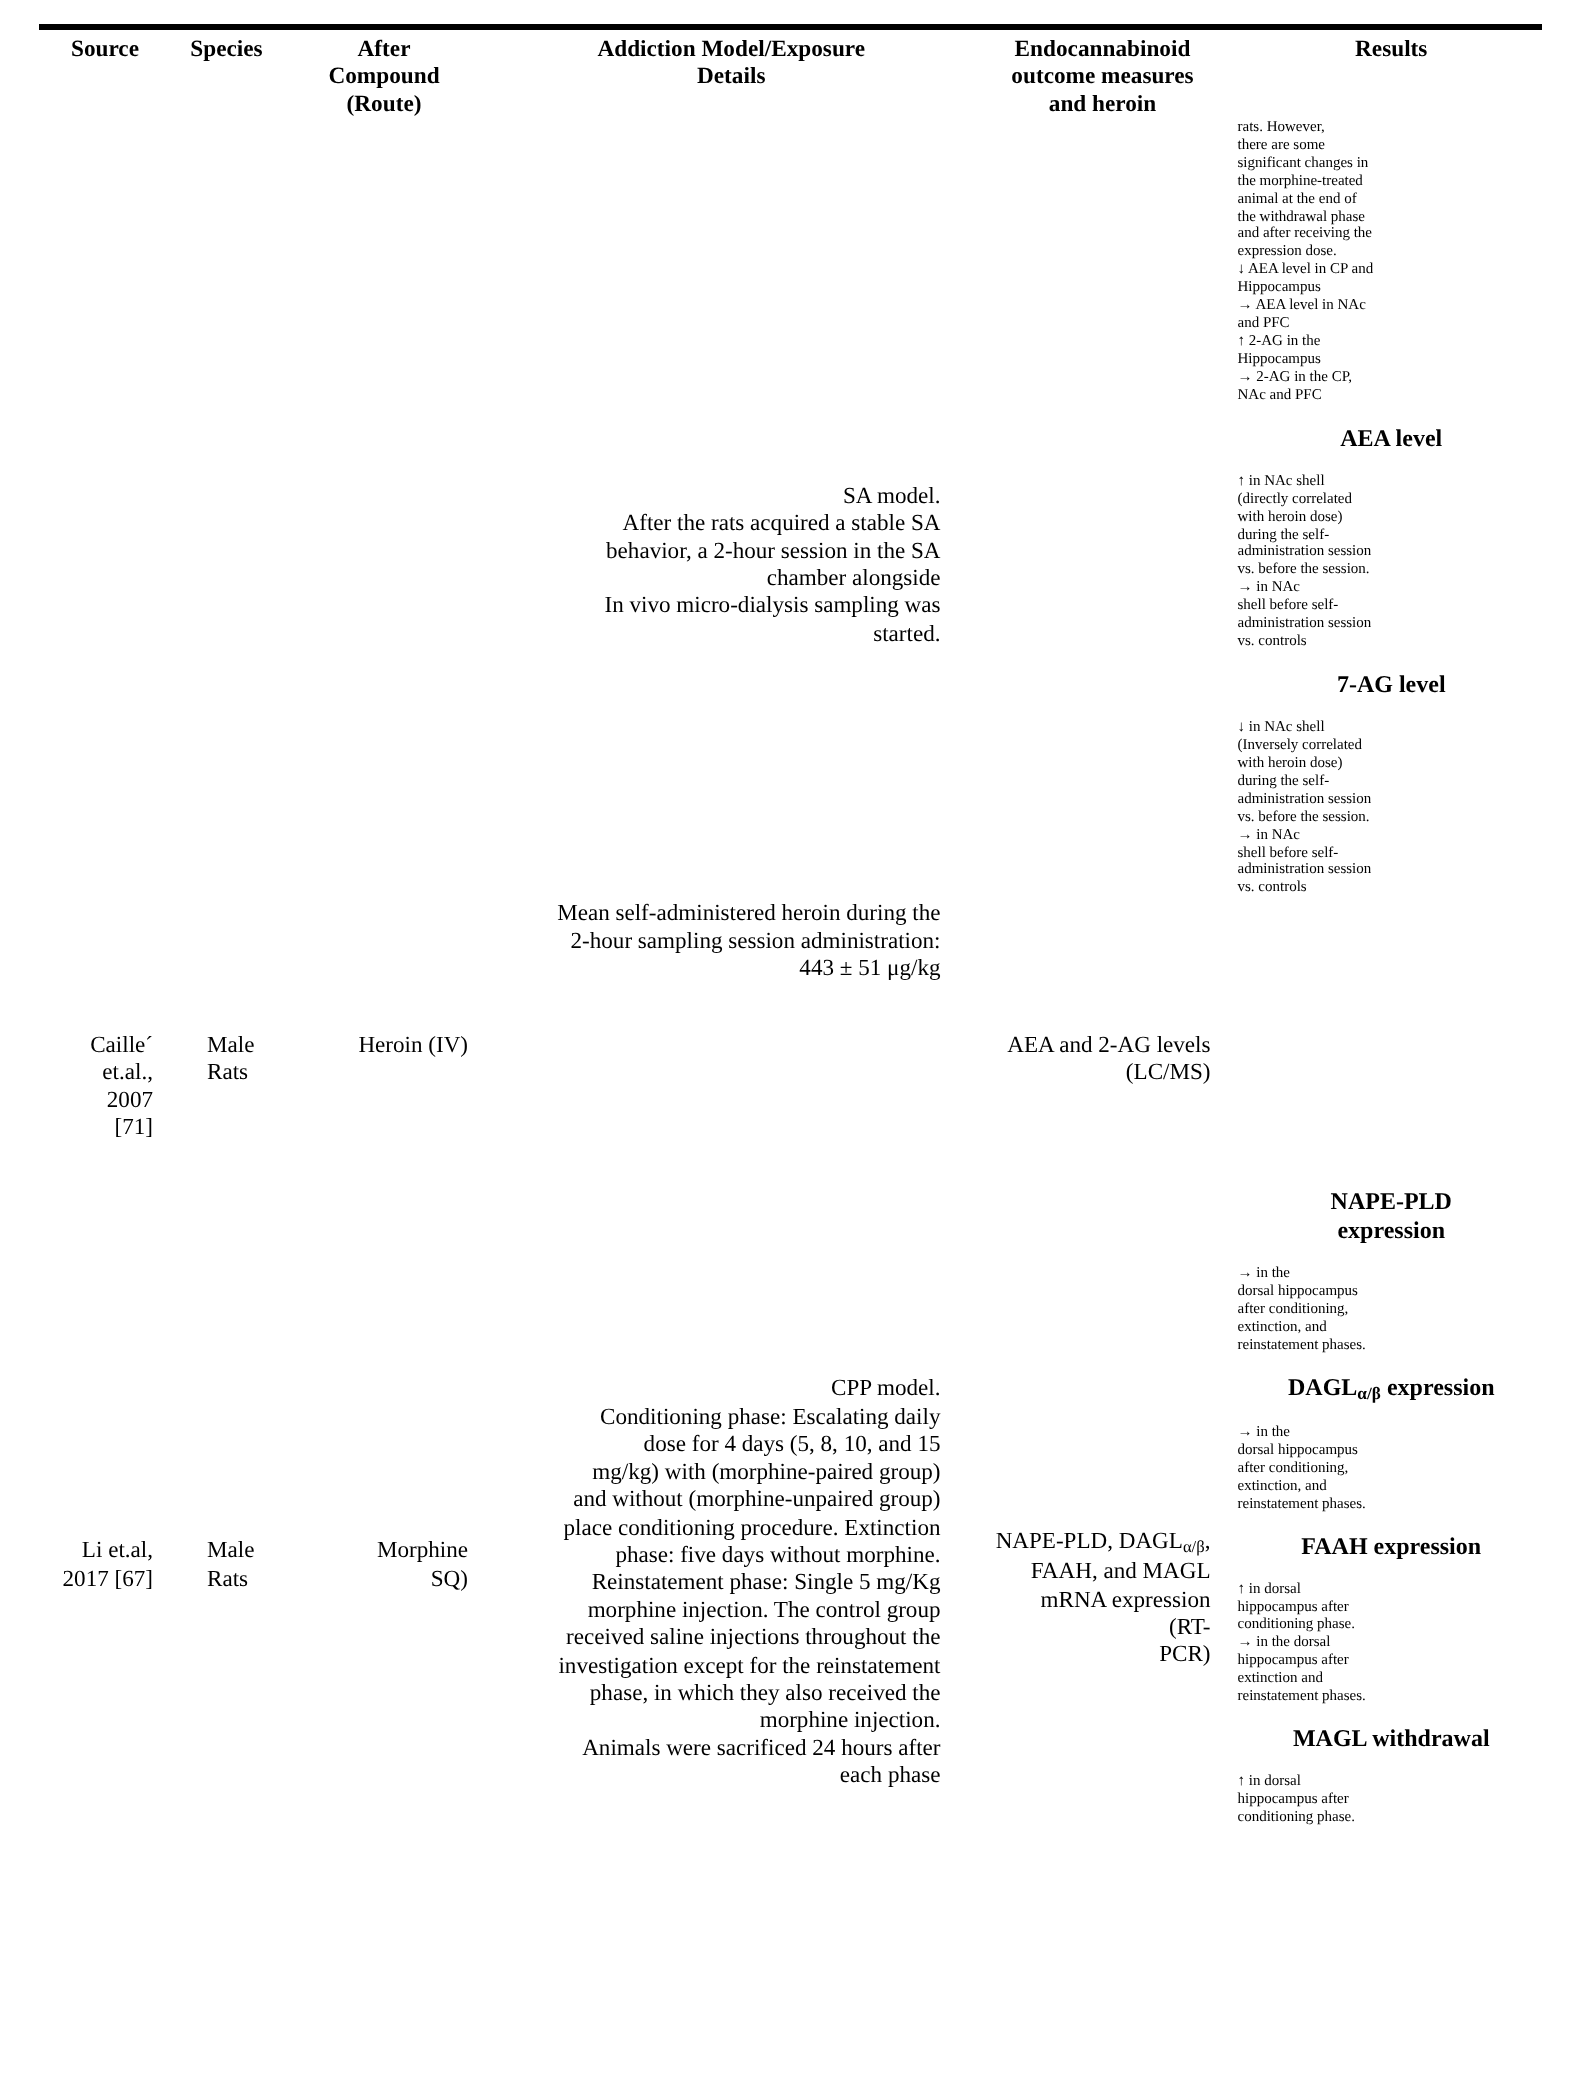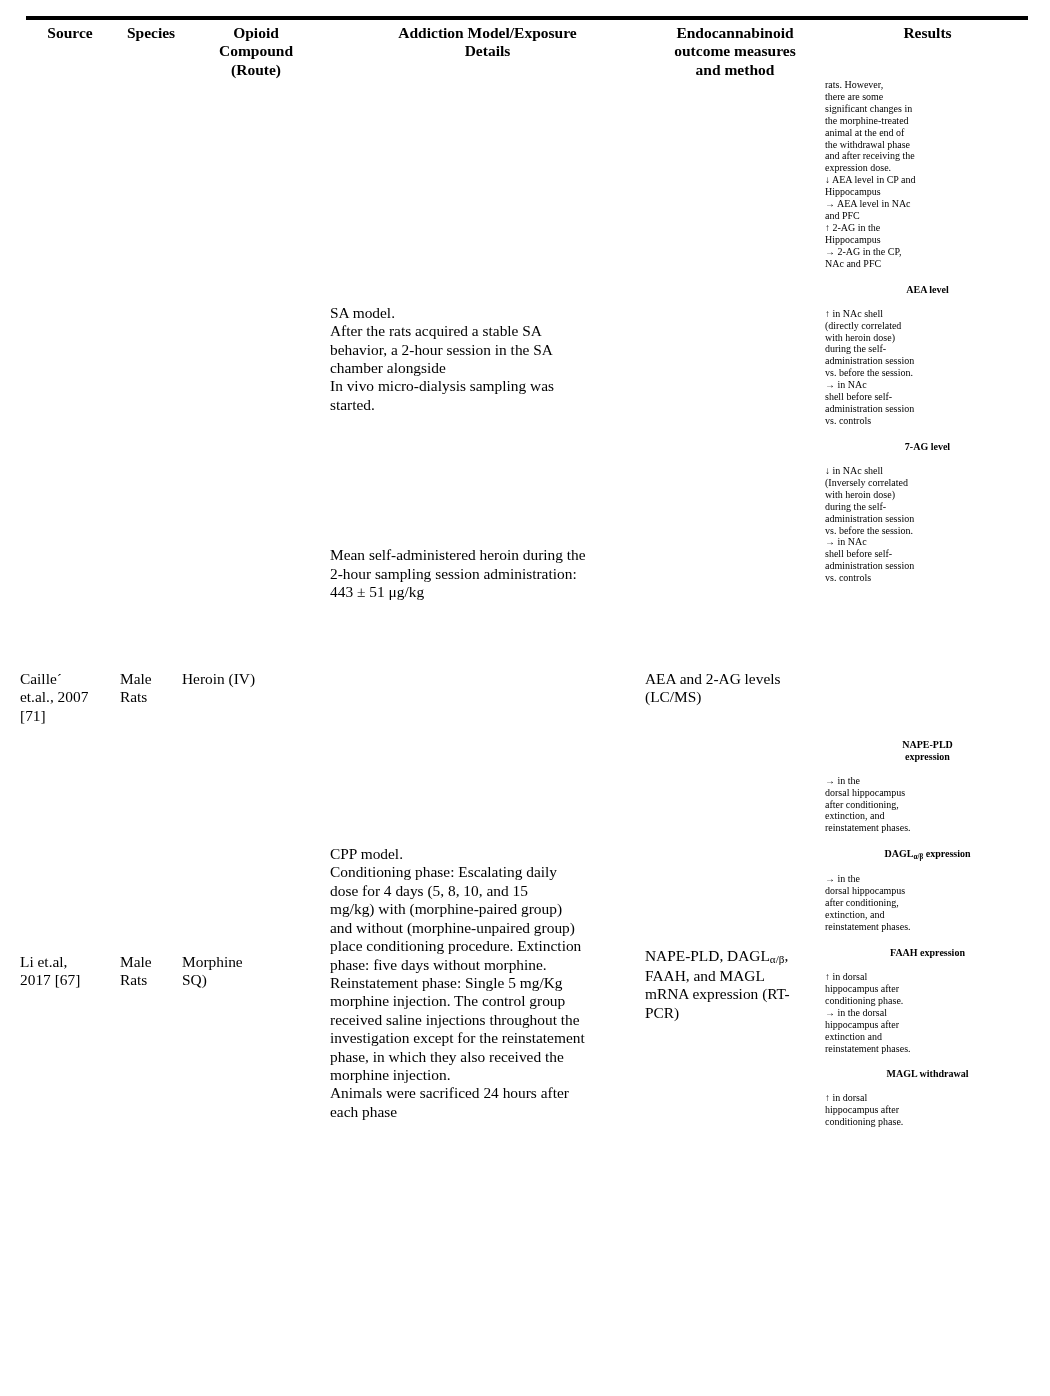--- a/index.html
+++ b/index.html
@@ -75,31 +75,32 @@
     line-height: 1.22;
   }
   .src-cell { padding-left: 22px; }
   .spc-cell { padding-left: 10px; }
   .cmp-cell { padding-left: 14px; }
   .model-cell { padding-left: 14px; padding-right: 10px; }
   .outcome-cell { padding-left: 8px; padding-right: 8px; }
   .results-cell { padding-left: 12px; padding-right: 6px; }
 
   .para {
-    margin: 0;
+    margin: 18px;
     font-size: 15.4px;
     line-height: 1.195;
     white-space: pre-line;
+    text-align: right;
   }
 
   .res-head {
     margin: 0;
     font-weight: bold;
     text-align: center;
-    font-size: 10px;
+    font-size: 16px;
     line-height: 1.18;
     padding-top: 14px;
     padding-bottom: 12px;
     white-space: pre-line;
   }
   .res-body {
     margin: 0;
     font-size: 10px;
     line-height: 1.195;
     white-space: pre-line;
@@ -123,28 +124,28 @@
       <col class="c-compound">
       <col class="c-model">
       <col class="c-outcome">
       <col class="c-results">
     </colgroup>
 
     <thead>
       <tr>
         <th class="h-source">Source</th>
         <th class="h-species">Species</th>
-        <th class="h-compound" style="white-space: pre-line;">Opioid
+        <th class="h-compound" style="white-space: pre-line;">After
 Compound
 (Route)</th>
         <th class="h-model" style="white-space: pre-line;">Addiction Model/Exposure
 Details</th>
         <th class="h-outcome" style="white-space: pre-line;">Endocannabinoid
 outcome measures
-and method</th>
+and heroin</th>
         <th class="h-results">Results</th>
       </tr>
     </thead>
 
     <tbody>
 
       <tr>
         <td class="cell src-cell"></td>
         <td class="cell spc-cell"></td>
         <td class="cell cmp-cell"></td>

